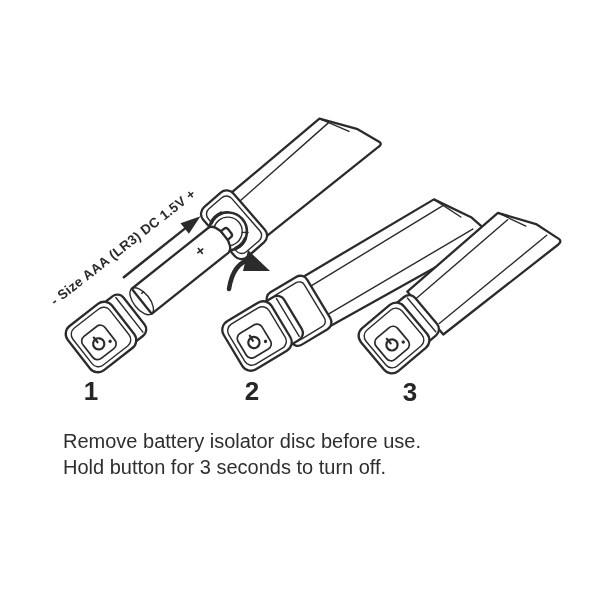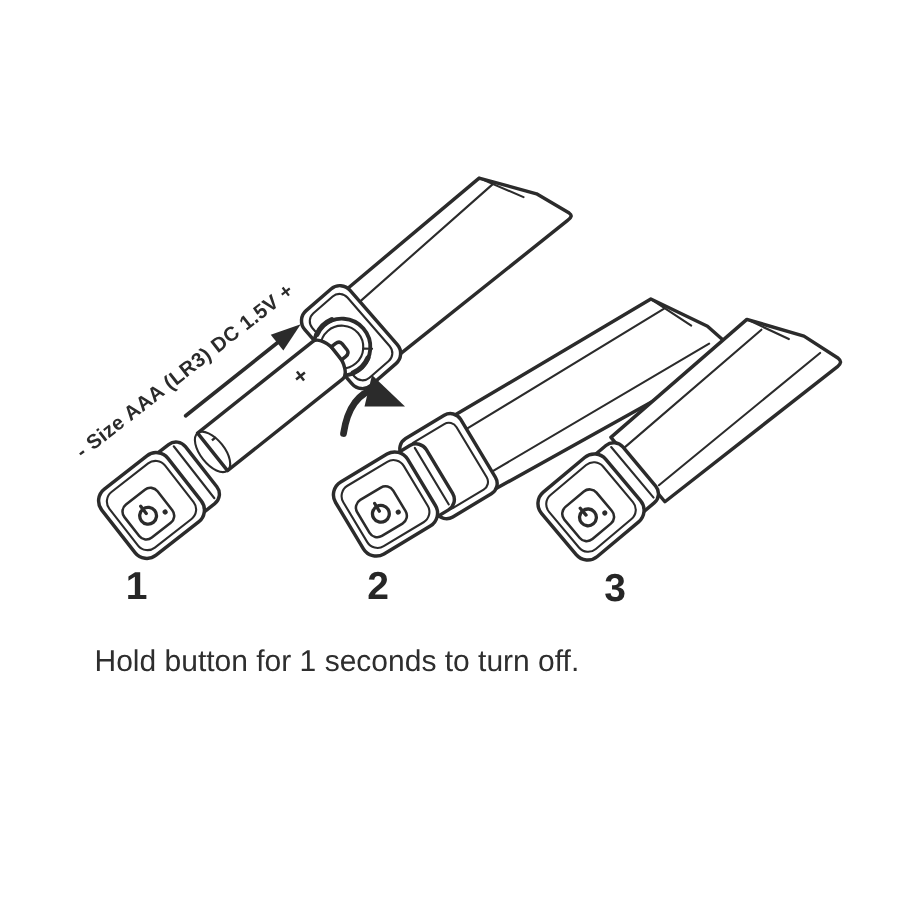--- a/index.html
+++ b/index.html
@@ -107,16 +107,17 @@
       </g>
       <use href="#capShape" transform="translate(394,338) rotate(-40)"></use>
     </g>
   </svg>
 
   <div class="step-num" style="left:91px;top:391px;">1</div>
   <div class="step-num" style="left:252px;top:391px;">2</div>
   <div class="step-num" style="left:410px;top:392px;">3</div>
 
   <div class="instructions">
-    <div>Hold button for 1 seconds to turn off.</div>
+    <div>Remove battery isolator disc before use.</div>
+    <div>Hold button for 3 seconds to turn off.</div>
   </div>
 
 </div>
 
 </body></html>

